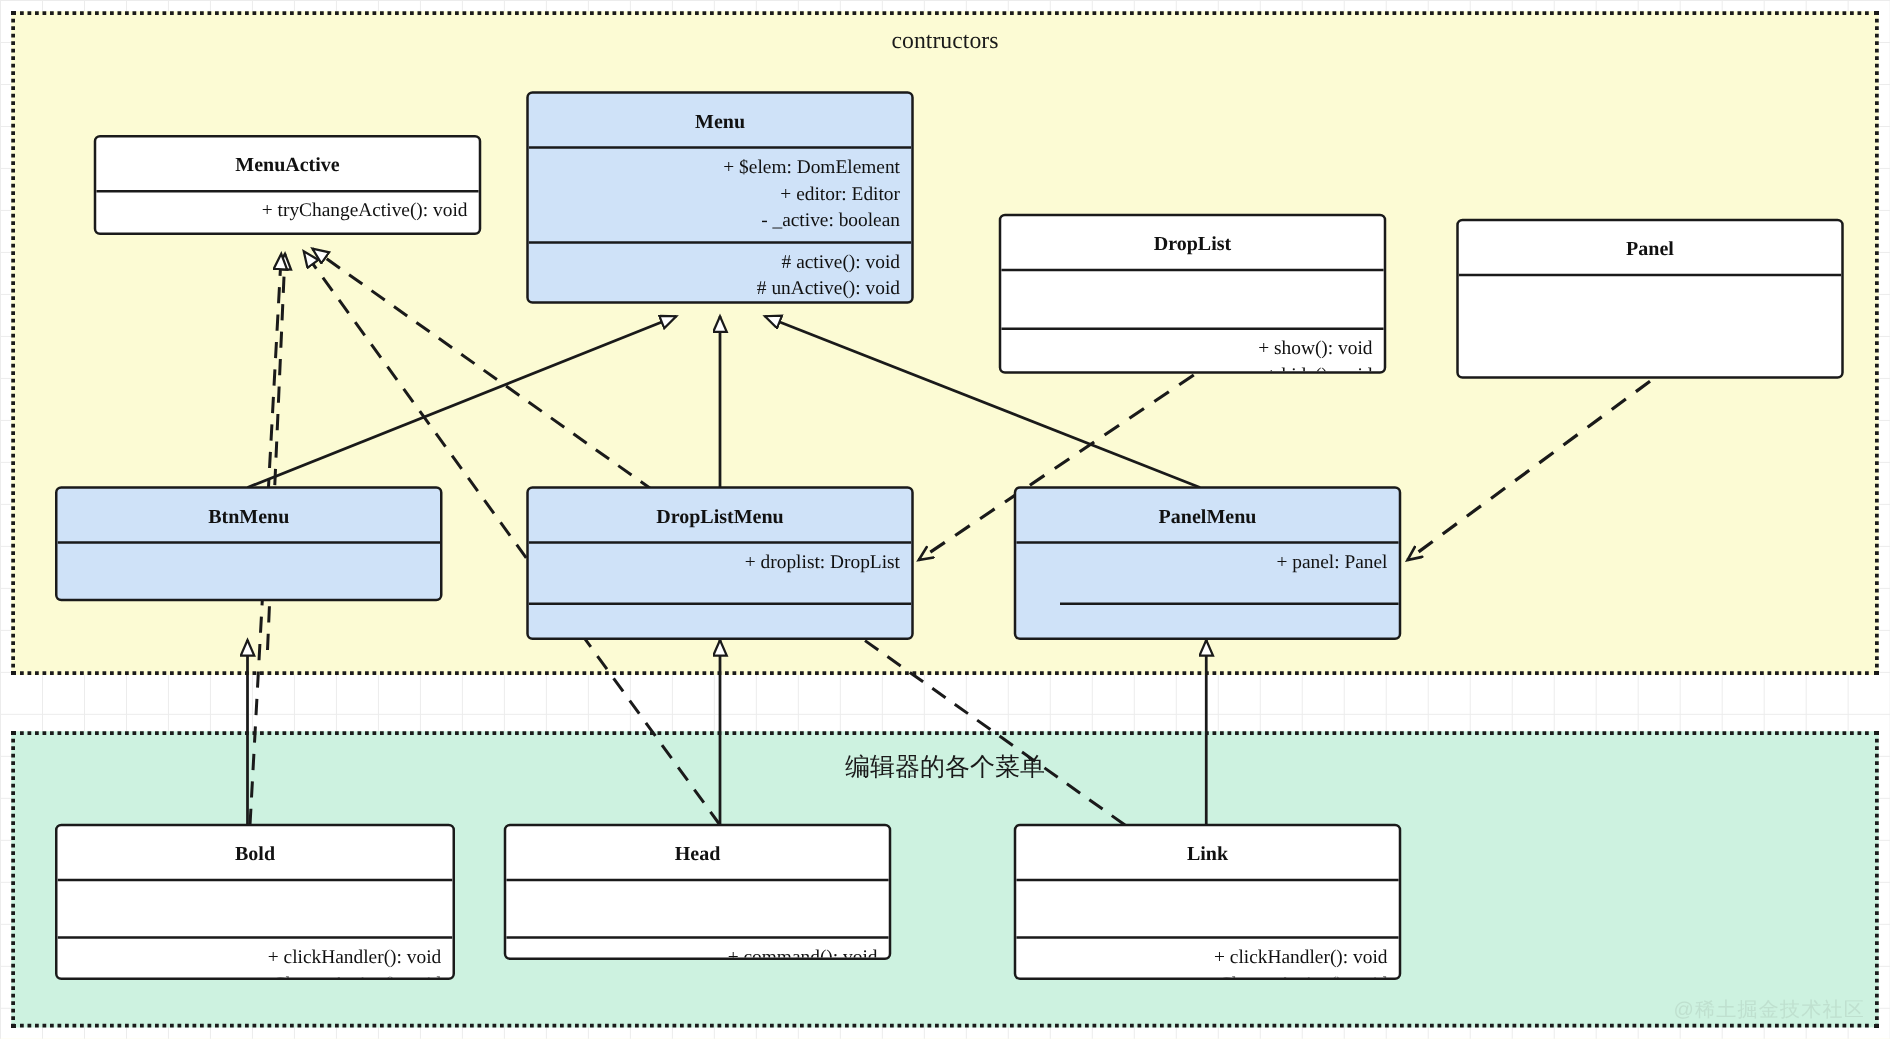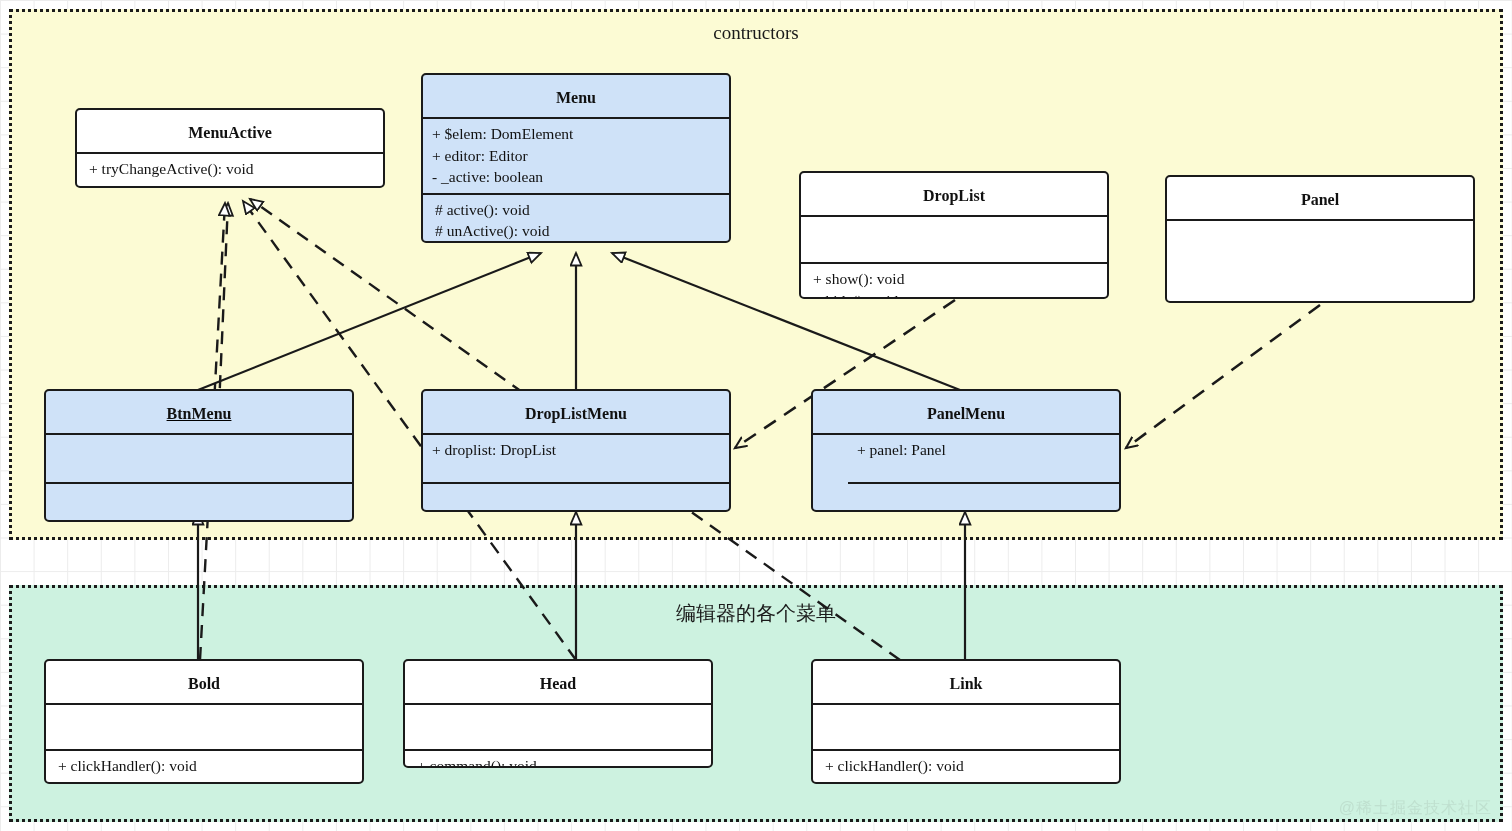--- a/index.html
+++ b/index.html
@@ -28,21 +28,21 @@
     border:2px solid #1a1a1a;border-radius:5px;
     background:#ffffff;overflow:hidden;
   }
   .uml.blue{background:#cfe2f8;}
   .uml .title{
     text-align:center;font-weight:bold;font-size:16px;color:#111;
     padding:14px 4px 10px 4px;border-bottom:2px solid #1a1a1a;
     font-family:"Liberation Serif", serif;
   }
   .uml .compartment{
-    border-bottom:2px solid #1a1a1a;padding:4px 9px 5px 9px;min-height:28px;
+    border-bottom:2px solid #1a1a1a;padding:4px 9px 5px 9px;min-height:28px;text-align:right;
   }
   .uml .compartment:last-child{border-bottom:none;padding-left:12px;}
   .uml .row{font-size:15.5px;line-height:21.5px;color:#111;white-space:nowrap;
     font-family:"Liberation Serif", serif;}
   .watermark{
     position:absolute;right:20px;bottom:12px;font-size:16px;color:#bfe0cf;
     letter-spacing:1px;font-family:"Liberation Sans", sans-serif;
   }
 </style>
 </head>
@@ -118,21 +118,21 @@
     <div class="row">+ show(): void</div>
     <div class="row">+ hide(): void</div>
   </div>
 </div>
 
 <div class="uml" style="left:1165px;top:175px;width:310px;height:128px;">
   <div class="title">Panel</div>
   <div class="compartment" style="height:36px;"></div>
 </div>
 
-<div class="uml blue" style="left:44px;top:389px;width:310px;height:133px;text-decoration:underline;">
+<div class="uml blue" style="left:44px;top:389px;width:310px;height:92px;">
   <div class="title">BtnMenu</div>
   <div class="compartment" style="height:38px;"></div>
   <div class="compartment" style="height:38px;"></div>
 </div>
 
 <div class="uml blue" style="left:421px;top:389px;width:310px;height:123px;">
   <div class="title">DropListMenu</div>
   <div class="compartment" style="height:38px;">
     <div class="row">+ droplist: DropList</div>
   </div>

